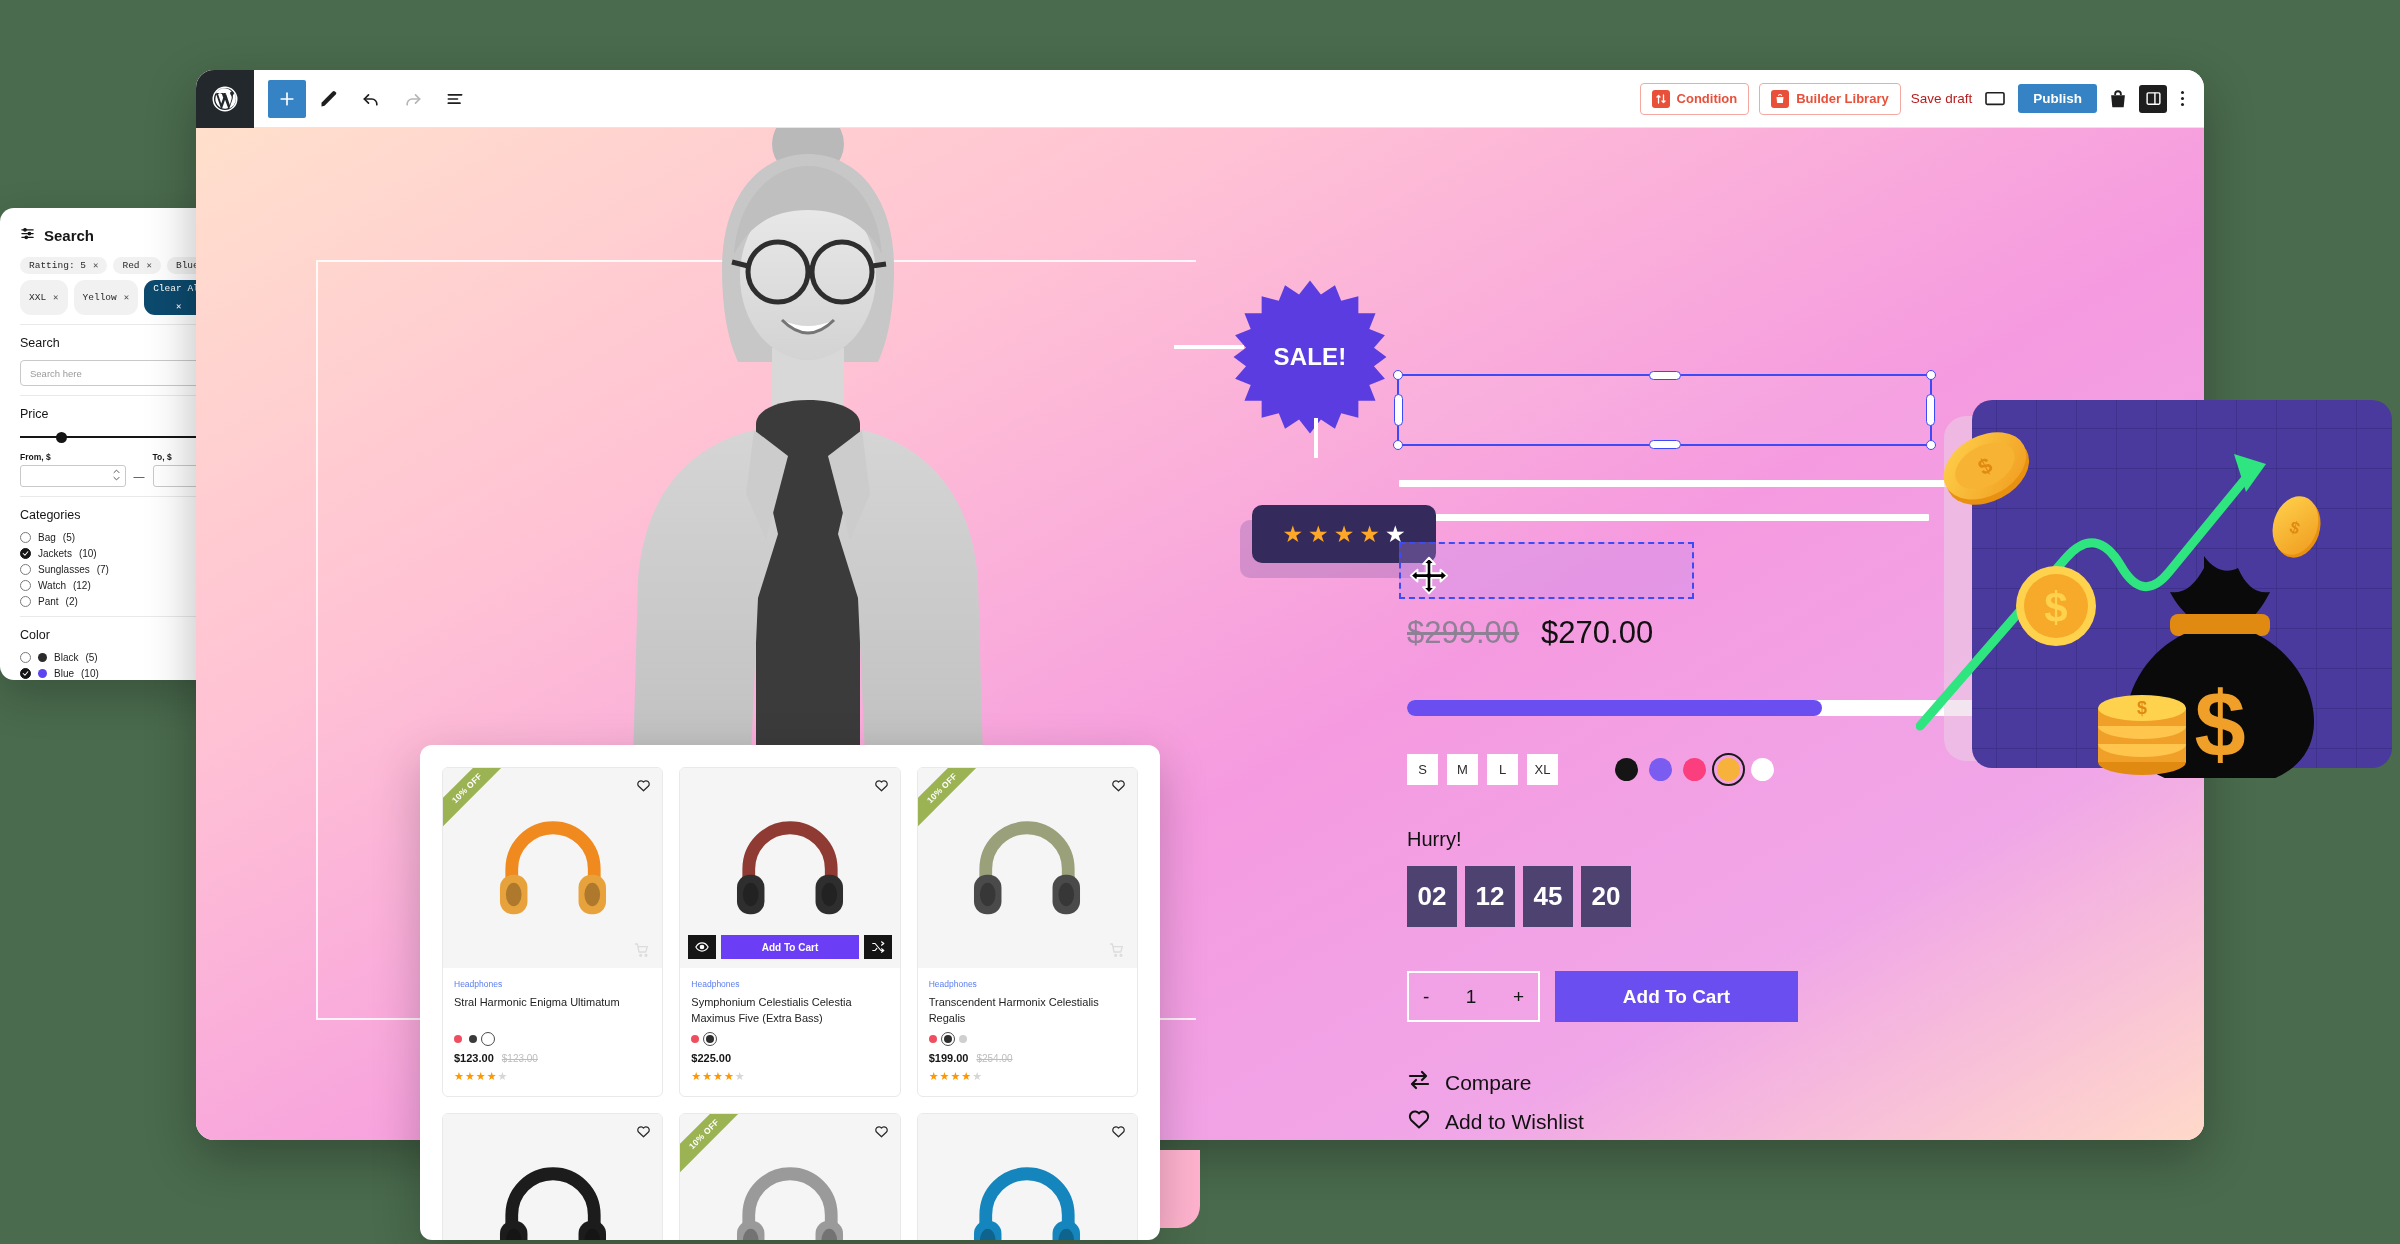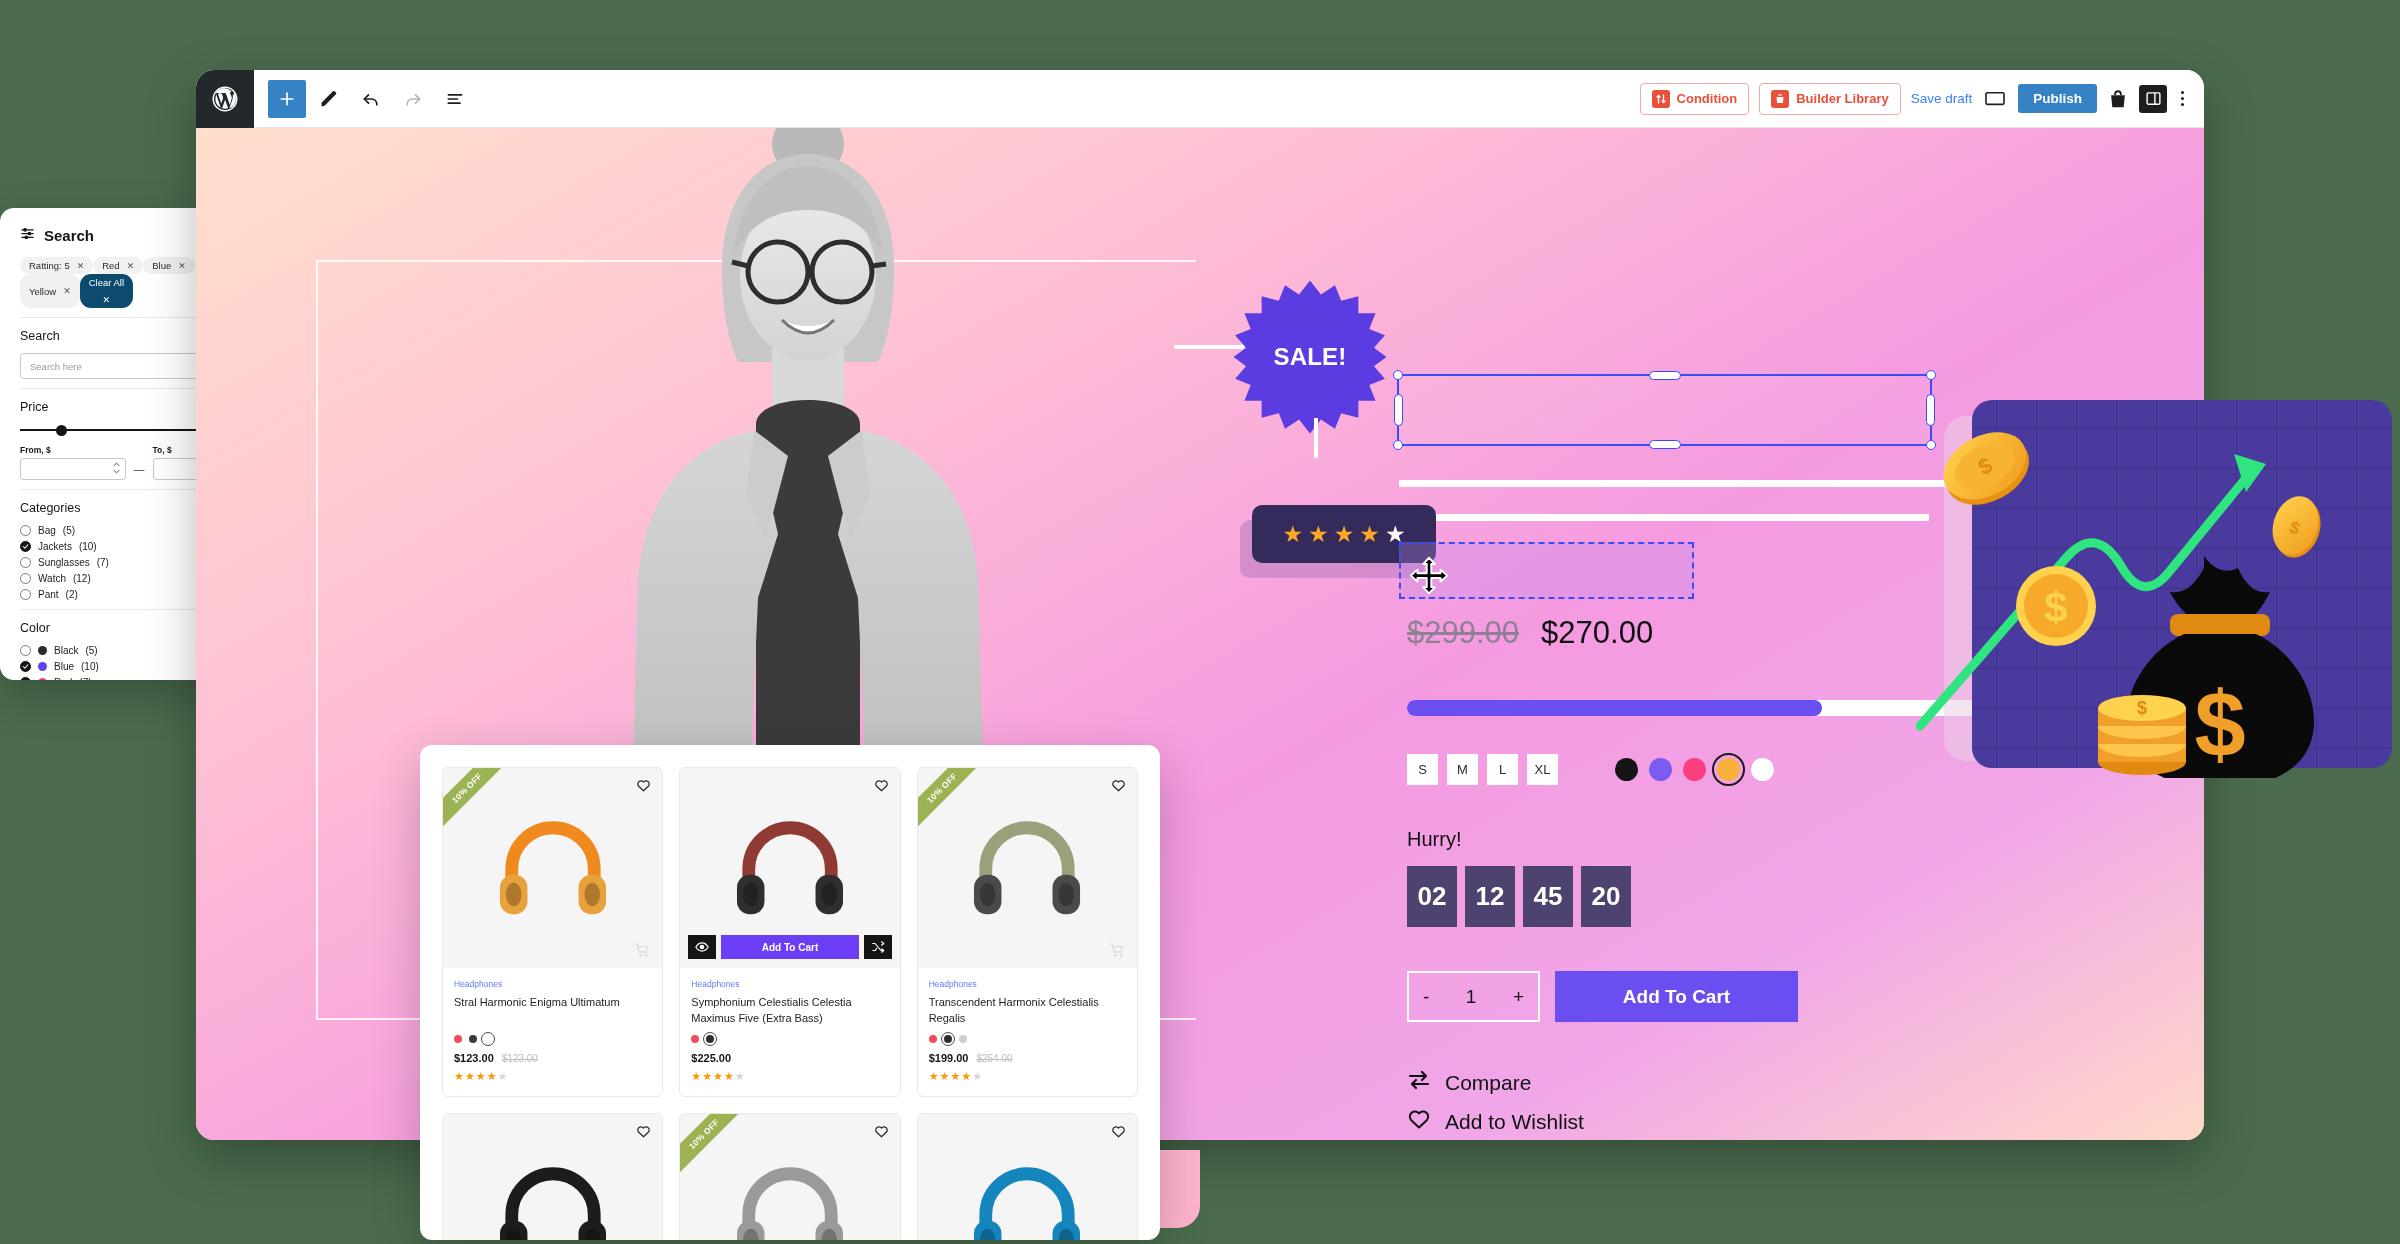--- a/index.html
+++ b/index.html
@@ -48,21 +48,21 @@
     border: 1px solid #f3a9a1; border-radius: 4px;
     padding: 6px 11px; font-size: 13px; font-weight: 700;
     color: #e8503a; background: #fff; white-space: nowrap;
   }
   .pill-icon {
     width: 18px; height: 18px; background: #e8503a; border-radius: 3px;
     display: flex; align-items: center; justify-content: center;
     color: #fff;
   }
   .pill-icon svg { width: 12px; height: 12px; }
-  .savedraft { font-size: 13.5px; color: #3b82f6; white-space: nowrap; }
+  .savedraft { font-size: 13.5px; color: #b91c1c; white-space: nowrap; }
   .icon-plain { width: 26px; height: 22px; display:flex; align-items:center; justify-content:center; color:#1e1e1e; }
   .icon-plain svg { width: 22px; height: 18px; }
   .publish-btn {
     background: #3582c4; color: #fff; font-size: 13.5px; font-weight: 600;
     padding: 7px 15px; border-radius: 3px;
   }
   .blk-icon { width: 22px; height: 22px; color: #1e1e1e; }
   .blk-icon svg { width: 22px; height: 22px; }
   .sidebar-toggle {
     width: 28px; height: 28px; background: #1e1e1e; border-radius: 3px;
@@ -195,21 +195,21 @@
   .filter-panel {
     position: absolute; left: 0px; top: 208px; width: 278px; height: 472px;
     background: #fff; border-radius: 14px;
     box-shadow: 0 16px 44px rgba(0,0,0,.22);
     padding: 18px 20px 14px 20px;
     overflow: hidden;
   }
   .fp-head { display: flex; align-items: center; gap: 9px; margin-bottom: 12px; }
   .fp-head .t { font-size: 15px; font-weight: 700; color: #151515; }
   .fp-head svg { width: 15px; height: 15px; color: #151515; }
-  .chips { display: flex; flex-wrap: wrap; margin-bottom: 0; }
+  .chips { display: flex; flex-wrap: wrap; gap: 6px; margin-bottom: 0; font-family: Liberation Mono, monospace; }
   .chip {
     display: flex; align-items: center; gap: 7px; background: #f1f1f1;
     border-radius: 11px; padding: 3px 9px; font-size: 9.5px; color: #2a2a2a;
   }
   .chip .x { font-size: 9px; color: #555; }
   .chip.dark { background: #0c4a6e; color: #fff; flex-direction: column; }
   .chip.dark .x { color: #fff; }
   .fp-sep { height: 1px; background: #e9e9e9; margin: 9px 0; }
   .fp-secthead { display: flex; align-items: center; justify-content: space-between; margin: 4px 0 8px; }
   .fp-secthead .lbl { font-size: 12.5px; font-weight: 400; color: #151515; }

